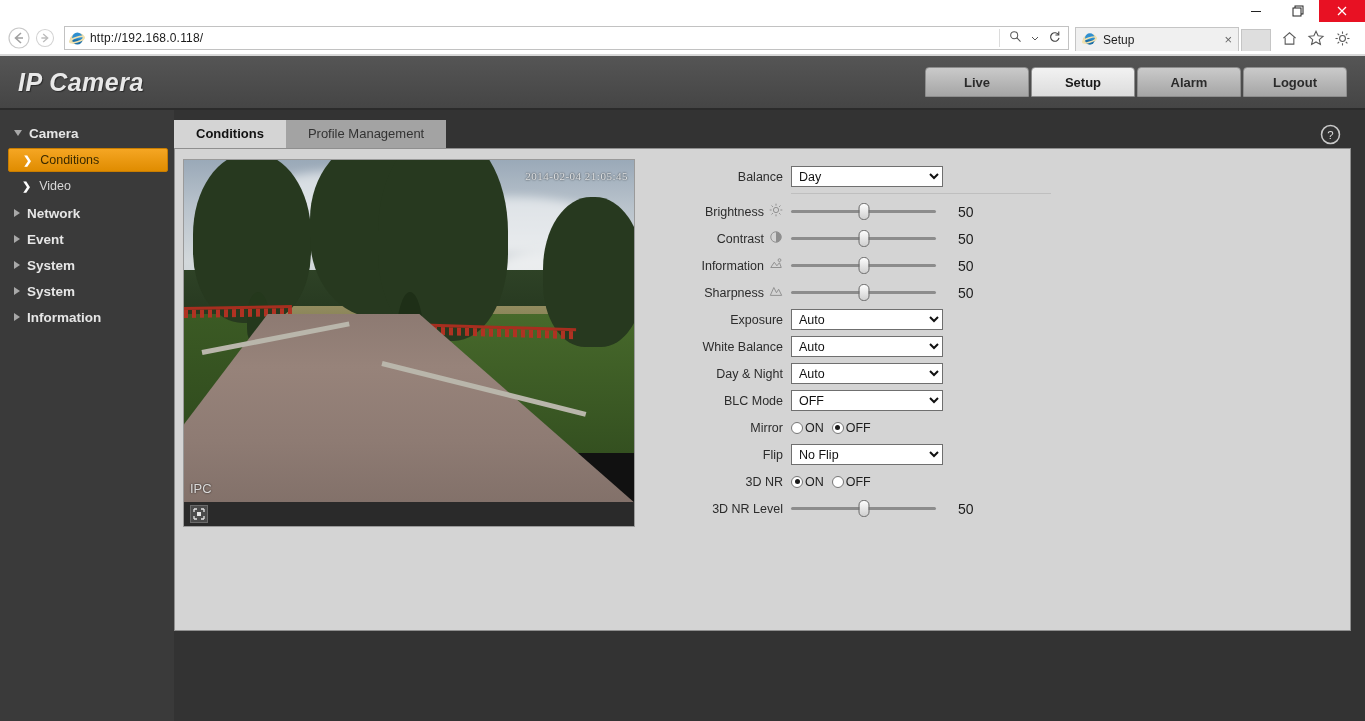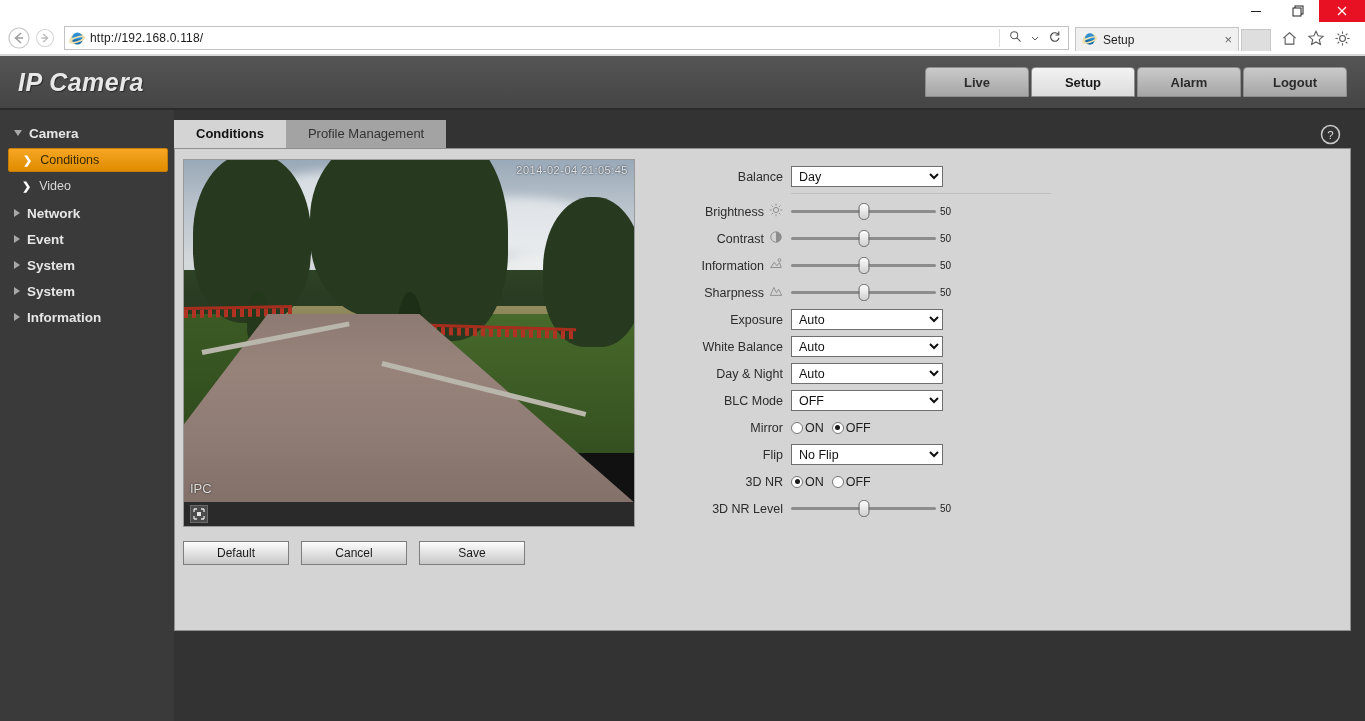--- a/index.html
+++ b/index.html
@@ -179,22 +179,22 @@
   }
   .driveway {
     position: absolute; left: -6%; bottom: 0; width: 112%; height: 58%;
     background: linear-gradient(#8d7a72 0%, #97837a 25%, #8e7b73 60%, #7e6d66 100%);
     clip-path: polygon(22% 0%, 52% 0%, 100% 100%, -10% 100%);
   }
   .curb {
     position: absolute; background: #b9b6ab; height: 5px; transform-origin: left center;
   }
   .vid-ts {
-    position: absolute; right: 6px; top: 4px;
-    font-family: Liberation Sans, sans-serif; font-size: 11px;
+    position: absolute; right: 6px; top: 10px;
+    font-family: Liberation Serif, serif; font-size: 11px;
     color: #e9e9e9; text-shadow: 0 0 2px #000; letter-spacing: .5px;
     opacity: .85;
   }
   .vid-wm {
     position: absolute; left: 6px; bottom: 30px;
     font-size: 13px; color: #e5e5e5; text-shadow: 0 0 2px #000; opacity: .9;
   }
   .vid-toolbar {
     position: absolute; left: 0; right: 0; bottom: 0; height: 24px;
     background: #2a2a2a; display: flex; align-items: center; padding-left: 6px;
@@ -227,21 +227,21 @@
   .track {
     width: 145px; height: 3px; background: #8c8c8c; border-radius: 2px;
     position: relative;
   }
   .thumb {
     position: absolute; top: -7px; width: 11px; height: 17px;
     background: linear-gradient(#fdfdfd, #d0d0d0);
     border: 1px solid #6b6b6b; border-radius: 5px;
     transform: translateX(-50%); cursor: pointer;
   }
-  .sval { font-size: 10px; color: #1d1d1d; margin-left: 4px; width: 24px; }
+  .sval { font-size: 14px; color: #1d1d1d; margin-left: 22px; width: 24px; }
   .radios { display: flex; align-items: center; gap: 2px; font-size: 12.5px; color: #1d1d1d; }
   .radio { display: flex; align-items: center; gap: 2px; margin-right: 6px; cursor: pointer; }
   .rdot {
     width: 12px; height: 12px; border-radius: 50%; background: #fff;
     border: 1px solid #777; position: relative; flex: none;
   }
   .rdot.on::after {
     content: ""; position: absolute; left: 2.5px; top: 2.5px;
     width: 5px; height: 5px; border-radius: 50%; background: #1a1a1a;
   }
@@ -465,25 +465,20 @@
               <div class="vid-toolbar">
                 <div class="vid-tool-btn">
                   <svg width="12" height="12" viewBox="0 0 12 12">
                     <path d="M1 1 H4 M1 1 V4 M11 1 H8 M11 1 V4 M1 11 H4 M1 11 V8 M11 11 H8 M11 11 V8" stroke="#e4e4e4" stroke-width="1.3" fill="none"></path>
                     <rect x="4" y="4" width="4" height="4" fill="#e4e4e4"></rect>
                   </svg>
                 </div>
               </div>
             </div>
 
-            <div class="btn-row">
-              <button class="btn">Default</button>
-              <button class="btn">Cancel</button>
-              <button class="btn">Save</button>
-            </div>
           </div>
 
           <div class="form-col">
 
             <div class="frow">
               <div class="flabel">Balance</div>
               <div class="fctl">
                 <select class="fsel">
                   <option>Day</option>
                 </select>

